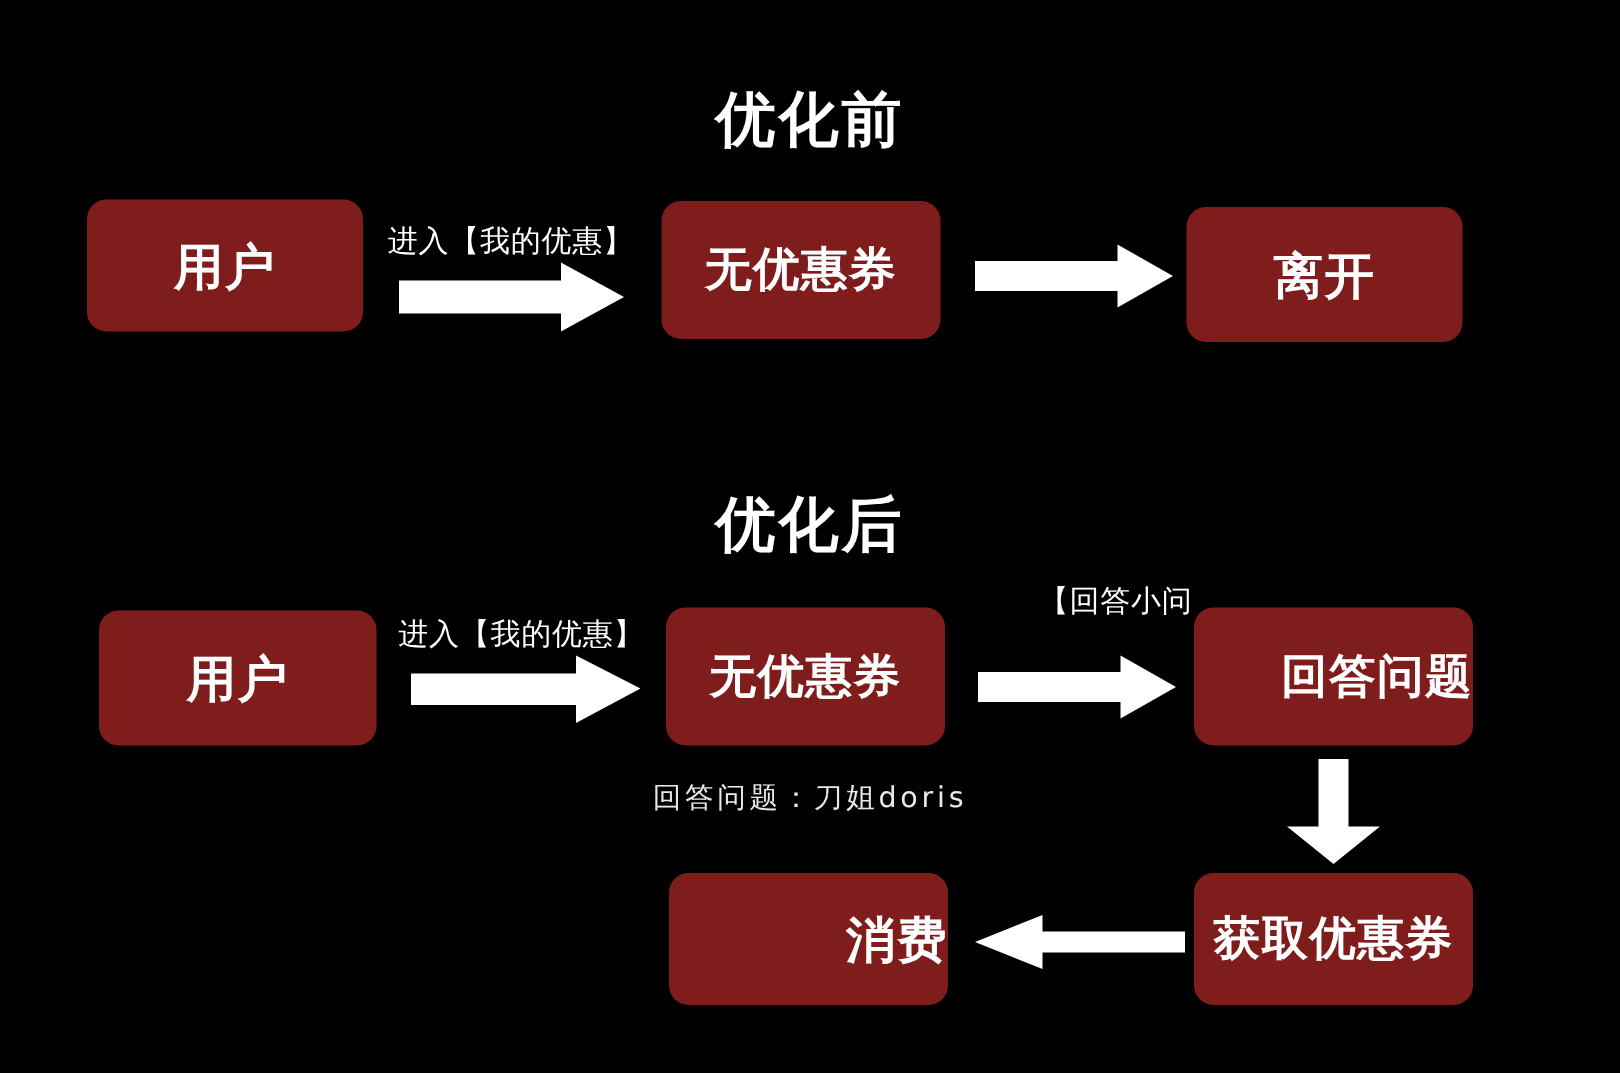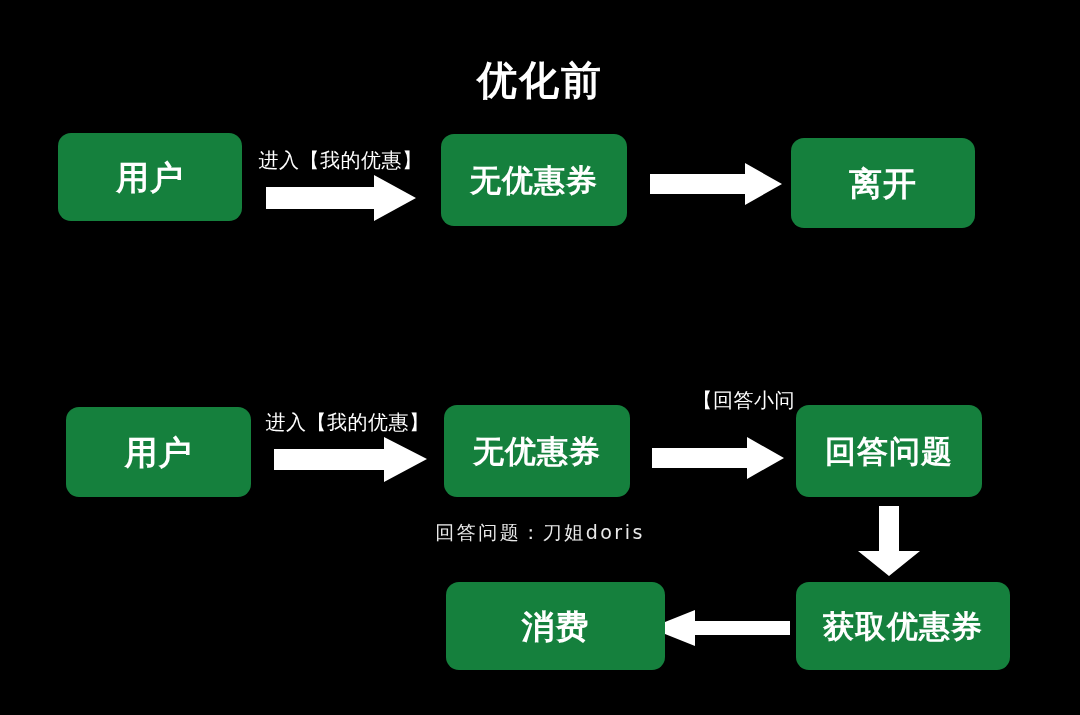--- a/index.html
+++ b/index.html
@@ -30,21 +30,21 @@
     font-weight: 700;
     color: #ffffff;
     letter-spacing: 2px;
     white-space: nowrap;
     line-height: 1;
     text-align: center;
   }
 
   
   .node {
-    background: #15803d;
+    background: #7f1d1d;
     border-radius: 13px;
     display: flex;
     align-items: center;
     justify-content: center;
     color: #ffffff;
     font-weight: 700;
     white-space: nowrap;
     box-sizing: border-box;
   }
   .node-label {
@@ -107,20 +107,21 @@
   </div>
 
   <svg class="abs arrow-h" width="132" height="42" viewBox="0 0 132 42" style="left:650px; top:163px;">
     <polygon class="arrow-shape" points="0,11 95,11 95,0 132,21 95,42 95,31 0,31"></polygon>
   </svg>
 
   <div class="abs node" style="left:791px; top:138px; width:184px; height:90px;text-align:center;">
     <span class="node-label">离开</span>
   </div>
 
+  <div class="abs section-title" style="left:0; top:330px; width:1080px;">优化后</div>
 
   <div class="abs node" style="left:66px; top:407px; width:185px; height:90px;">
     <span class="node-label">用户</span>
   </div>
 
   <div class="abs arrow-caption" style="left:260px; top:410px; width:175px;">进入【我的优惠】</div>
 
   <svg class="abs arrow-h" width="153" height="45" viewBox="0 0 153 45" style="left:274px; top:437px;">
     <polygon class="arrow-shape" points="0,12 110,12 110,0 153,22 110,45 110,33 0,33"></polygon>
   </svg>
@@ -130,35 +131,35 @@
   </div>
 
   <div class="abs arrow-caption two-line" style="left:645px; top:388px; width:150px;">
     <div>【回答小问</div>
   </div>
 
   <svg class="abs arrow-h" width="132" height="42" viewBox="0 0 132 42" style="left:652px; top:437px;">
     <polygon class="arrow-shape" points="0,11 95,11 95,0 132,21 95,42 95,31 0,31"></polygon>
   </svg>
 
-  <div class="abs node small-text" style="left:796px; top:405px; width:186px; height:92px;">
+  <div class="abs node small-text" style="left:796px; top:405px; width:186px; height:92px;justify-content:flex-end;">
     <span class="node-label">回答问题</span>
   </div>
 
   <svg class="abs arrow-v" width="62" height="70" viewBox="0 0 62 70" style="left:858px; top:506px;">
     <polygon class="arrow-shape" points="21,0 41,0 41,45 62,45 31,70 0,45 21,45"></polygon>
   </svg>
 
-  <div class="abs node small-text" style="left:796px; top:582px; width:214px; height:88px;">
+  <div class="abs node small-text" style="left:796px; top:582px; width:186px; height:88px;">
     <span class="node-label">获取优惠券</span>
   </div>
 
   <svg class="abs arrow-h" width="140" height="36" viewBox="0 0 140 36" style="left:650px; top:610px;">
     <polygon class="arrow-shape" points="140,11 45,11 45,0 0,18 45,36 45,25 140,25"></polygon>
   </svg>
 
-  <div class="abs node" style="left:446px; top:582px; width:219px; height:88px;">
+  <div class="abs node" style="left:446px; top:582px; width:186px; height:88px;justify-content:flex-end;">
     <span class="node-label">消费</span>
   </div>
 
   <div class="abs watermark" style="left:0; top:523px; width:1080px; text-align:center;">回答问题：刀姐doris</div>
 
 </div>
 
 </body></html>

